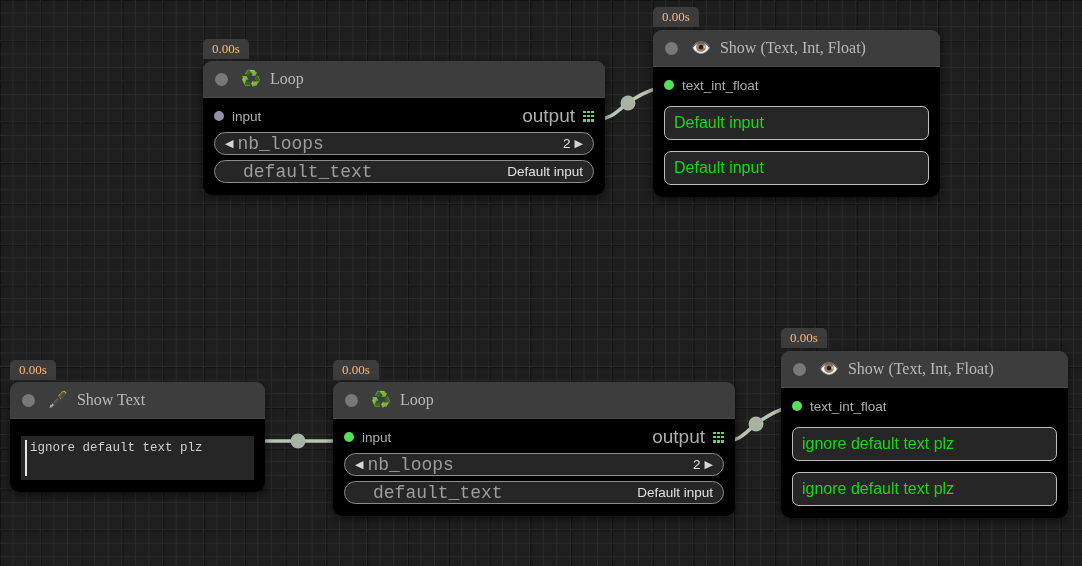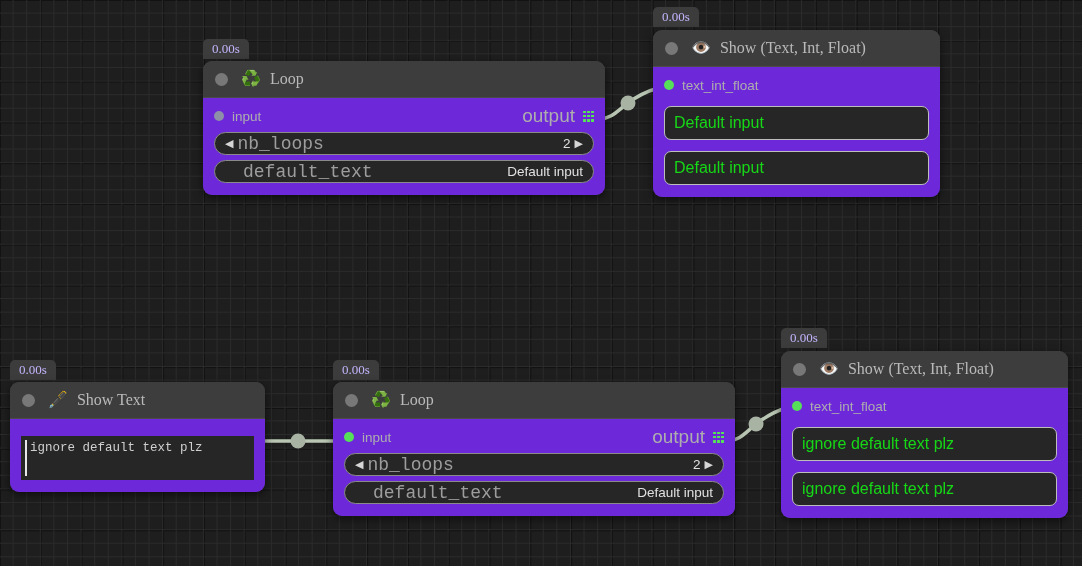--- a/index.html
+++ b/index.html
@@ -72,21 +72,21 @@
   }
   .node-title {
     margin-left: 9px;
     color: #b9b9b9;
     font-size: 16px;
     white-space: nowrap;
     font-family: Liberation Serif, serif;
   }
   .node-body {
     padding: 8px 11px 12px 11px;
-    background: #6d28d9;
+    background: #000000;
   }
 
   
   .port-row {
     display: flex;
     align-items: center;
     height: 20px;
     margin-bottom: 6px;
   }
   .port-dot {
@@ -196,21 +196,21 @@
     color: #cfcfcf;
     margin-left: 3px;
     line-height: 16px;
     white-space: pre;
   }
 
   
   .time-badge {
     position: absolute;
     background: #3c3c3c;
-    color: #c4b5fd;
+    color: #fdba74;
     font-family: "Liberation Serif", serif;
     font-size: 13px;
     padding: 3px 9px 4px 9px;
     border-radius: 5px 5px 0 0;
     line-height: 1;
     white-space: nowrap;
   }
 </style>
 </head>
 <body>

